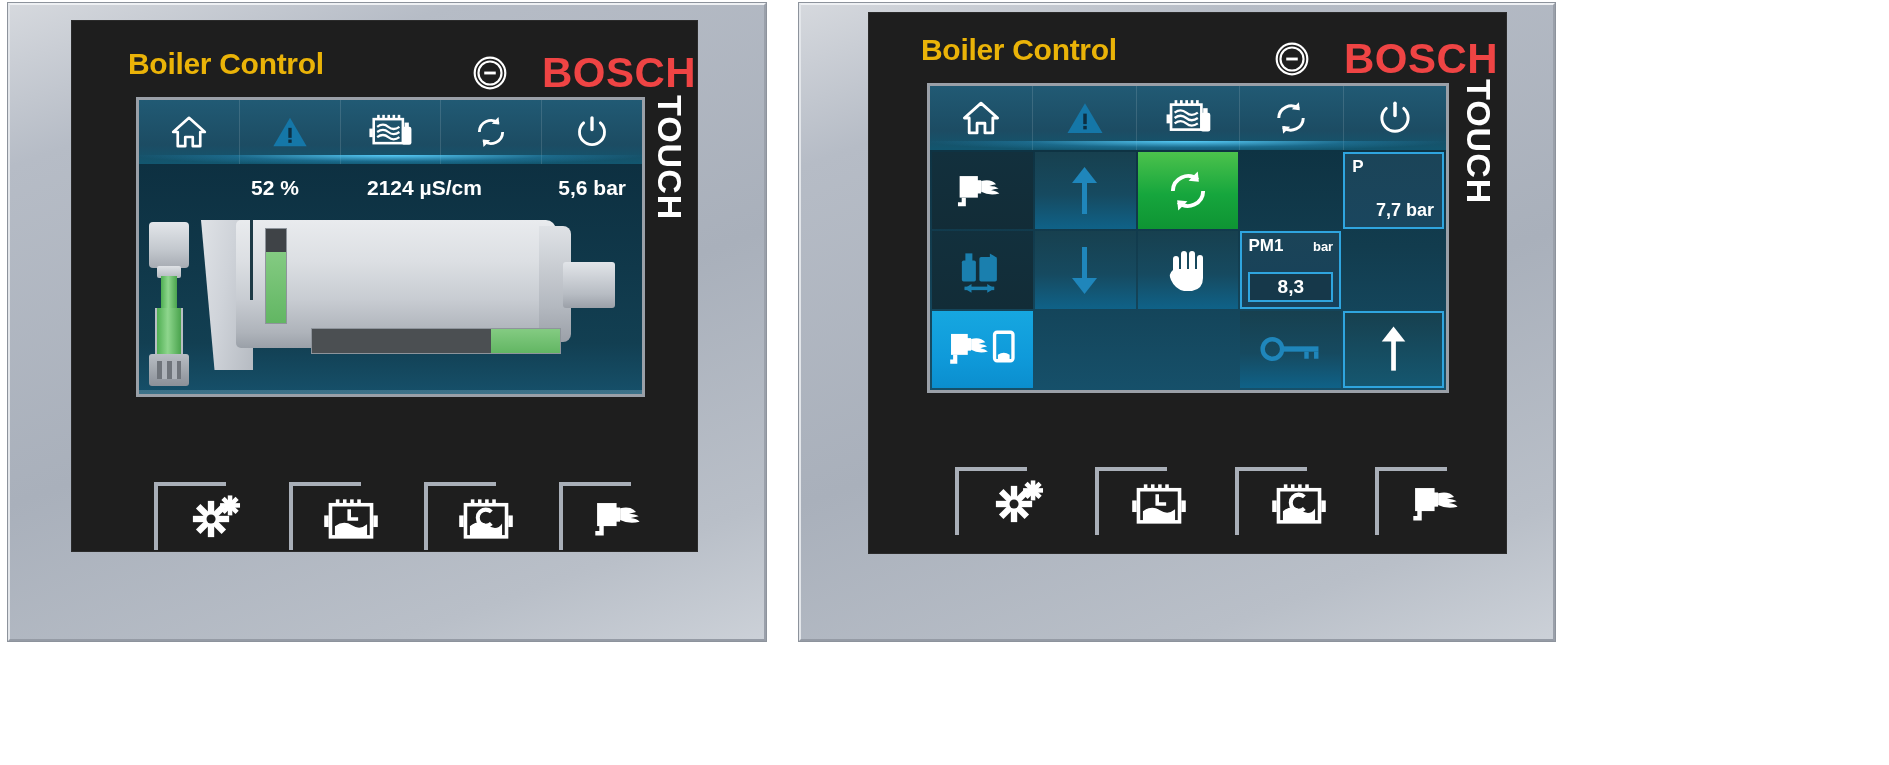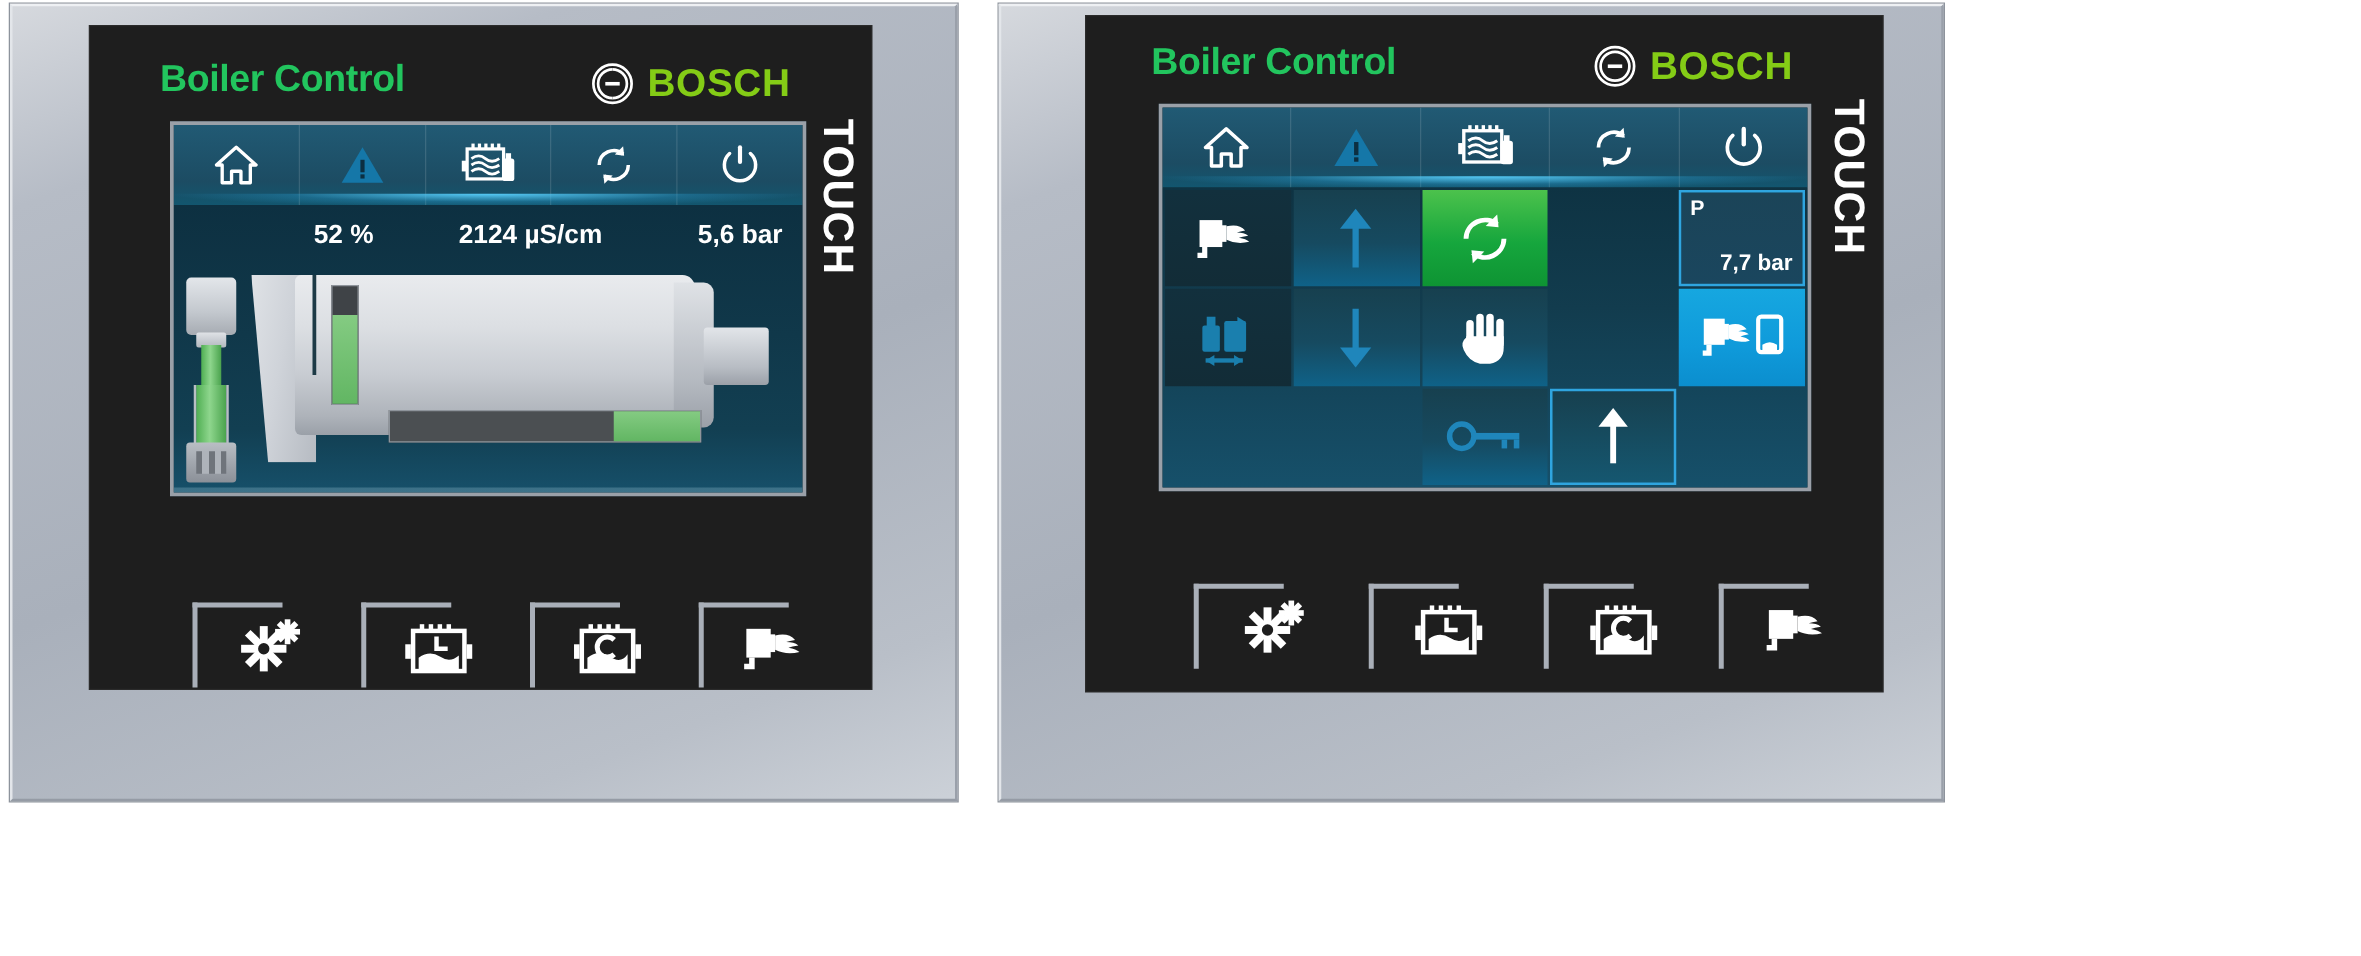--- a/index.html
+++ b/index.html
@@ -35,42 +35,42 @@
     position:absolute;
     background:#1e1e1e;
     box-shadow: 0 0 0 1px #2b2b2b;
   }
   .device.left .glass{ left:64px; top:18px; width:625px; height:530px; }
   .device.right .glass{ left:70px; top:10px; width:637px; height:540px; }
 
   
   .title{
     position:absolute;
-    color:#22c55e;
+    color:#eab308;
     font-weight:bold;
     letter-spacing:-0.3px;
     white-space:nowrap;
   }
   .device.left .title{ left:56px; top:26px; font-size:30px; }
   .device.right .title{ left:52px; top:20px; font-size:30px; }
 
   
   .bosch{
     position:absolute;
     display:flex; align-items:center; gap:10px;
     white-space:nowrap;
   }
   .device.left .bosch{ left:400px; top:28px; }
   .device.right .bosch{ left:405px; top:22px; }
   .bosch-mark{
     width:36px; height:36px; flex:0 0 36px;
     position:relative;
   }
   .bosch-word{
-    color:#84cc16; font-weight:bold; font-size:31px; letter-spacing:0.5px;
+    color:#ef4444; font-weight:bold; font-size:42px; letter-spacing:0.5px;margin-left:24px;
   }
 
   
   .touch{
     position:absolute;
     color:#ffffff;
     font-weight:bold;
     font-size:34px;
     letter-spacing:1px;
     writing-mode:vertical-rl;
@@ -595,20 +595,31 @@
                 <g fill="#ffffff">
                   <rect x="7" y="10" width="6" height="22" rx="3"></rect>
                   <rect x="15" y="5" width="6" height="27" rx="3"></rect>
                   <rect x="23" y="5" width="6" height="27" rx="3"></rect>
                   <rect x="31" y="9" width="6" height="23" rx="3"></rect>
                   <path d="M7 24 q-5 4 -2 10 q4 9 13 11 h8 q11 -2 11 -13 v-9 h-30 Z"></path>
                 </g>
               </svg>
             </span>
           </div>
+          <div class="cell blank">
+            <div class="kv">
+              <div class="kv-top">
+                <span class="kv-name">PM1</span>
+                <span class="kv-unit">bar</span>
+              </div>
+              <div class="kv-box">
+                <span>8,3</span>
+              </div>
+            </div>
+          </div>
           <div class="cell blank"></div>
 
           <div class="cell cyan">
             <span>
               <svg width="72" height="46" viewBox="0 0 86 54">
                 <rect x="6" y="9" width="20" height="25" fill="#ffffff"></rect>
                 <rect x="24" y="14" width="6" height="15" fill="#ffffff"></rect>
                 <path d="M30 15 q11 -3 17 4 q-5 1 -8 2 q7 0 10 3 q-5 1 -8 2 q6 1 9 4 q-11 3 -20 -2 Z" fill="#ffffff"></path>
                 <path d="M11 34 v8 h-6" fill="none" stroke="#ffffff" stroke-width="5"></path>
                 <rect x="58" y="7" width="22" height="34" rx="3" fill="none" stroke="#ffffff" stroke-width="4"></rect>

